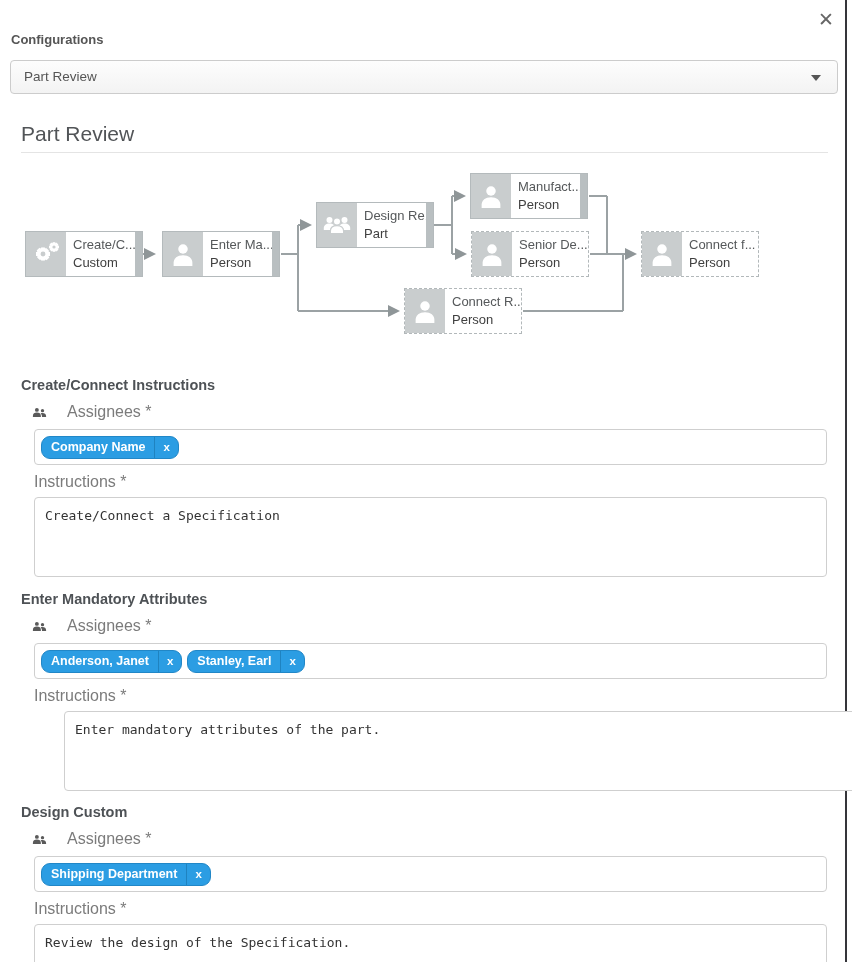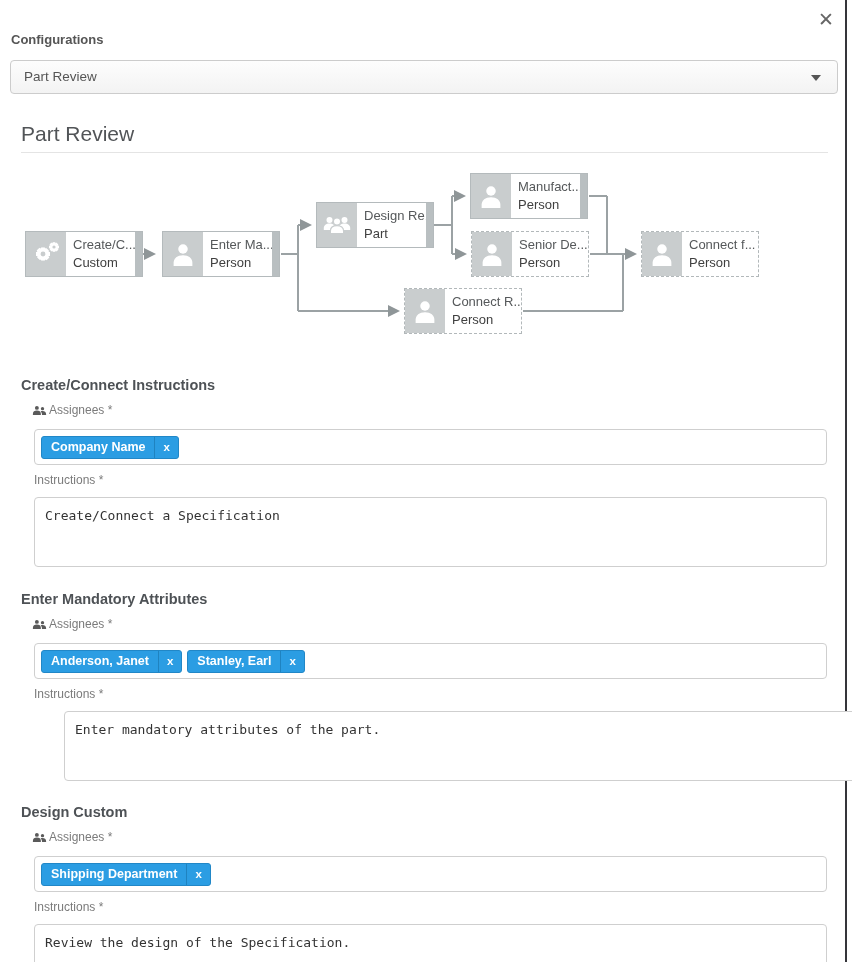--- a/index.html
+++ b/index.html
@@ -32,29 +32,29 @@
   .node.dashed { border:1px dashed #b2b8ba; }
   .node-icon { width:40px; flex:0 0 40px; background:#c9cdce; display:flex; align-items:center; justify-content:center; }
   .node-icon svg { display:block; }
   .node-text { padding:4px 4px 0 7px; overflow:hidden; }
   .node-title { font-size:13px; color:#55585a; white-space:nowrap; line-height:18px; }
   .node-sub { font-size:13px; color:#404040; white-space:nowrap; line-height:17px; }
   .node-bar { position:absolute; right:0; top:0; width:7px; height:100%; background:#b9bfc1; }
 
   
   .section-heading { position:absolute; left:21px; font-size:14.5px; font-weight:700; color:#4e5256; }
-  .field-label { position:absolute; font-size:12px; color:#7b7b7b; display:flex; align-items:center; gap:2px; }
+  .field-label { position:absolute; font-size:16px; color:#7b7b7b; display:flex; align-items:center; gap:20px; }
   .field-label .lbl-icon { display:inline-flex; }
   .tagbox { position:absolute; left:34px; width:793px; height:36px; border:1px solid #cfcfcf;
     border-radius:4px; background:#fff; padding:6px 6px; display:flex; gap:5px; }
   .tag { display:inline-flex; align-items:stretch; background:#2b9de3; border:1px solid #2187c7;
-    border-radius:3px; color:#fff; font-size:12.5px; font-weight:700; height:23px; cursor:default; }
+    border-radius:9px; color:#fff; font-size:12.5px; font-weight:700; height:23px; cursor:default; }
   .tag-label { padding:0 9px; line-height:21px; }
   .tag-x { padding:0 8px; line-height:21px; border-left:1px solid #1f83c0; cursor:pointer; font-size:11.5px; }
-  .instr-box { position:absolute; left:34px; width:793px; height:70px; border:1px solid #cfcfcf;
+  .instr-box { position:absolute; left:34px; width:793px; height:80px; border:1px solid #cfcfcf;
     border-radius:4px; background:#fff; resize:none;
     font-family:"DejaVu Sans Mono","Liberation Mono",monospace; font-size:13px; color:#333;
     padding:9px 10px; line-height:17px; outline:none; }
 </style>
 </head>
 <body>
 
 <div class="stage">
 
   <div class="modal-edge"></div>

